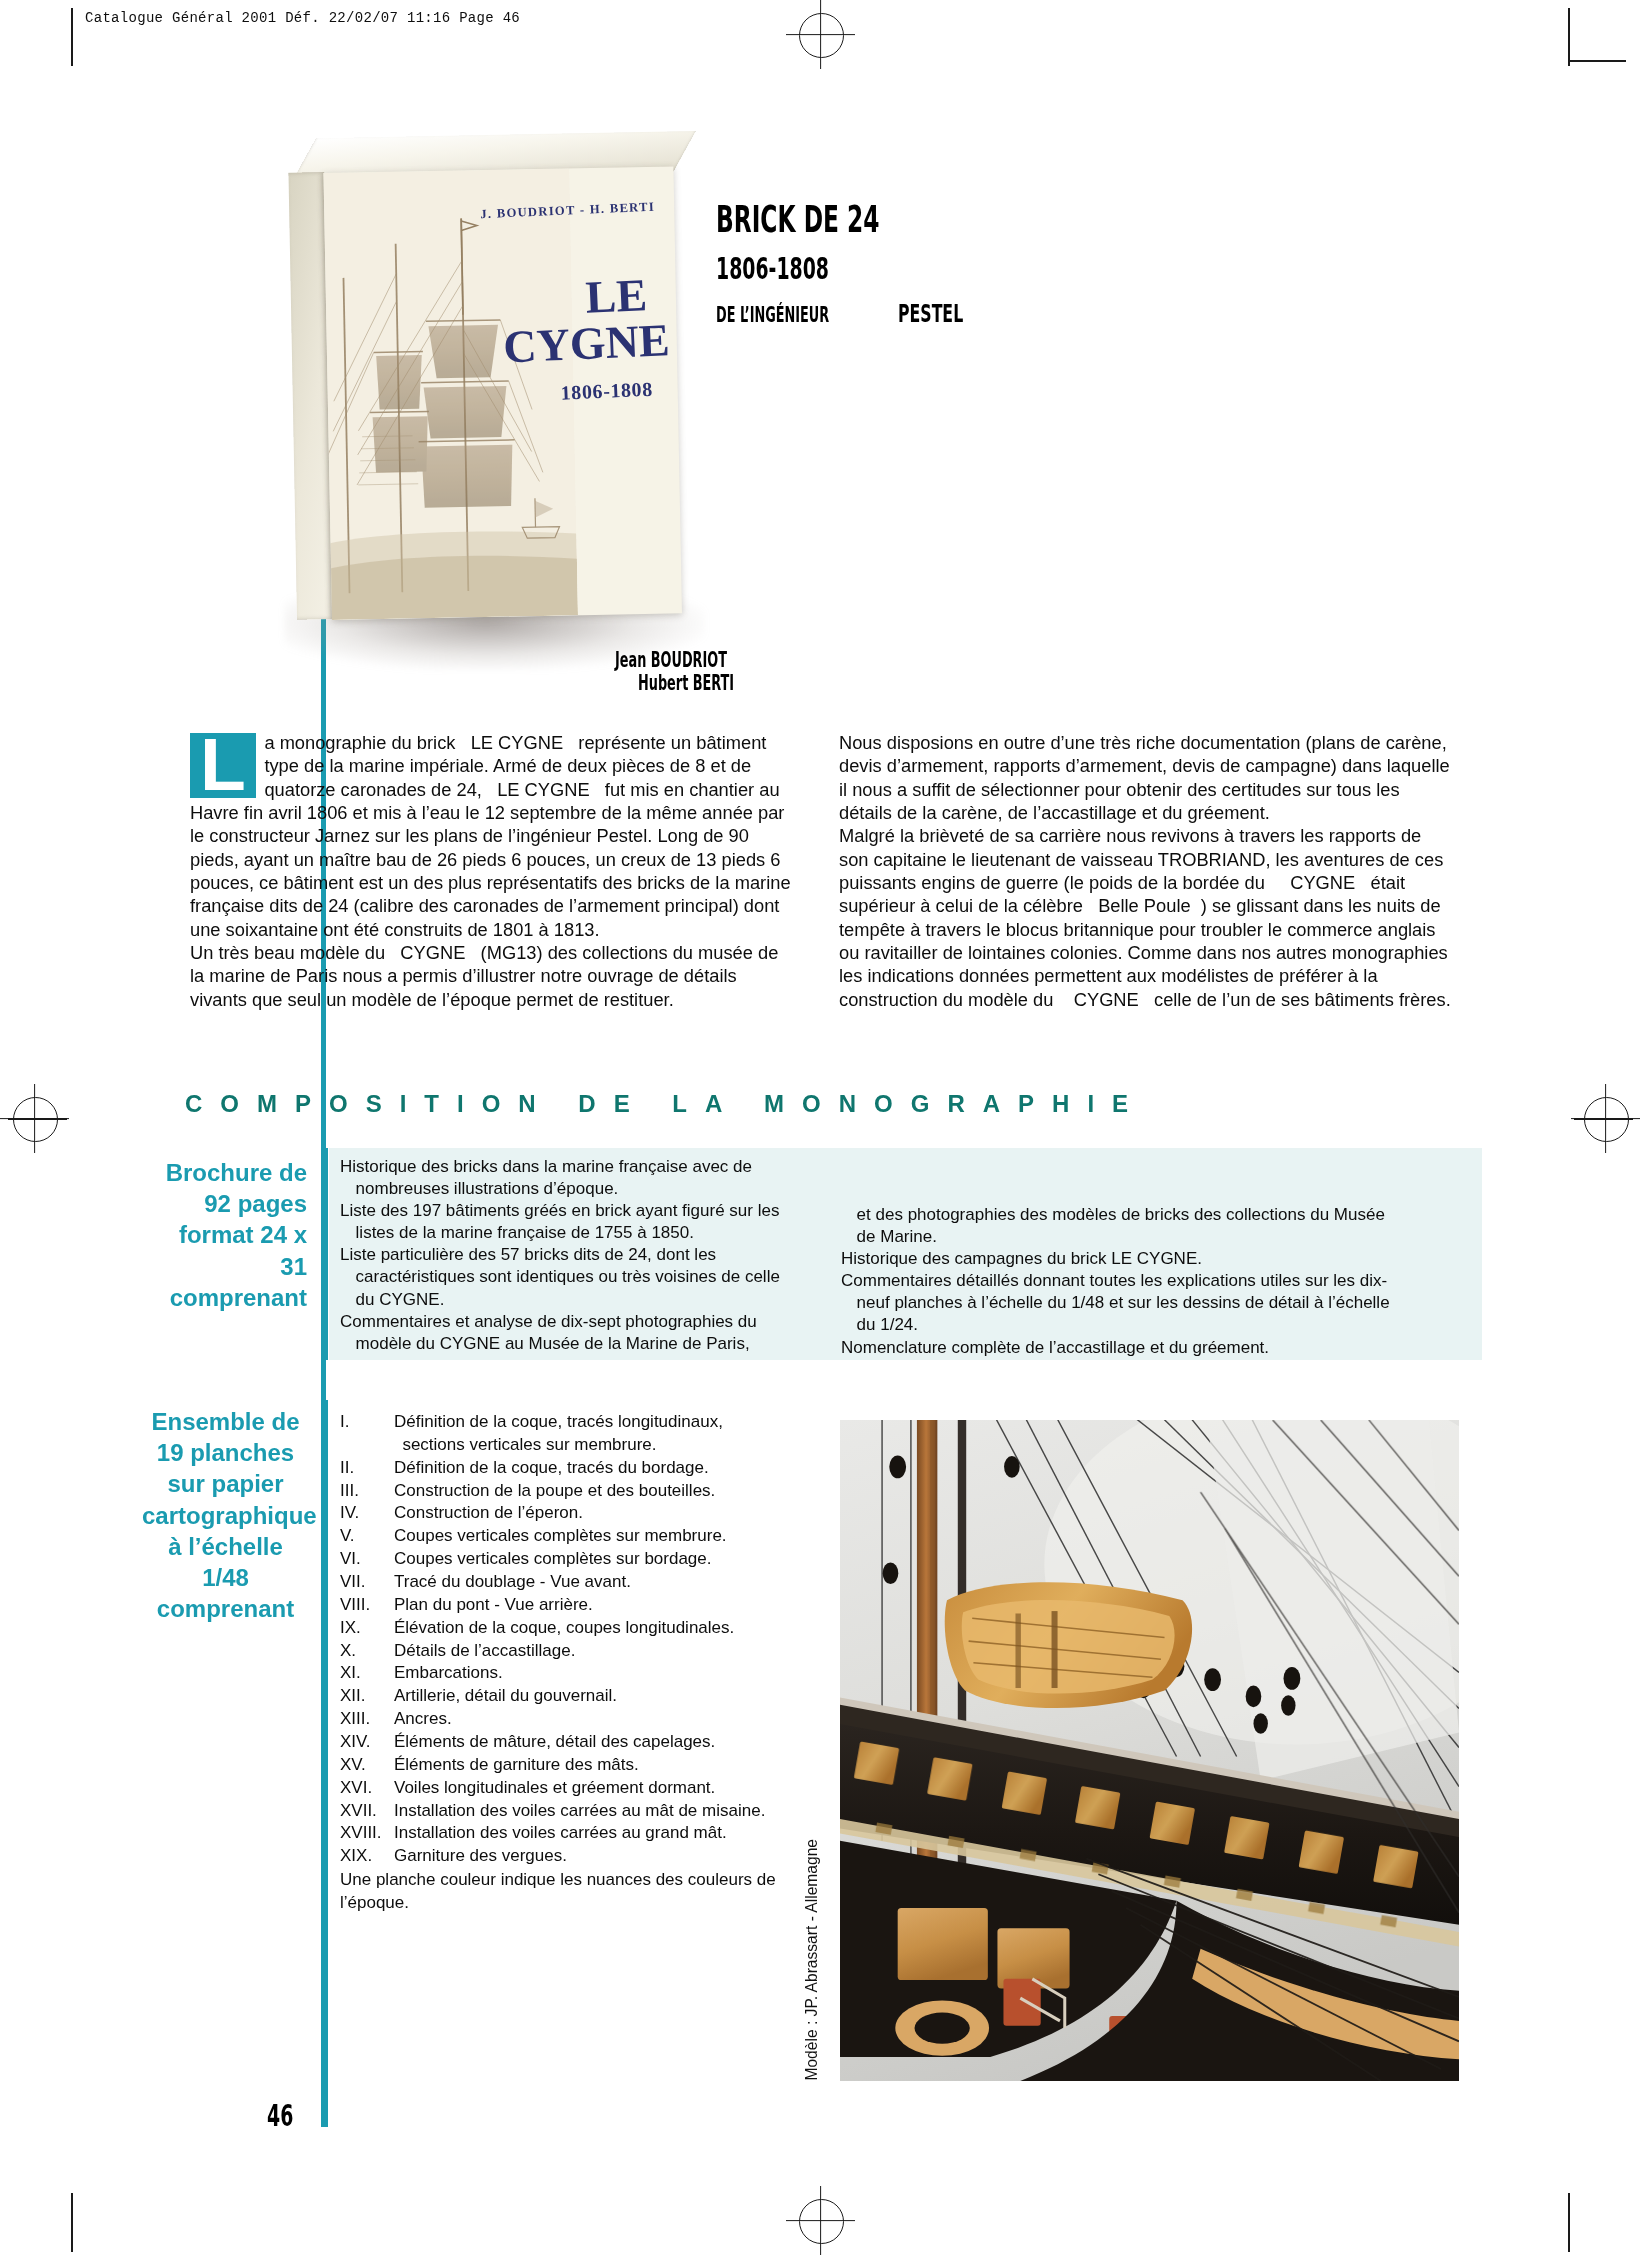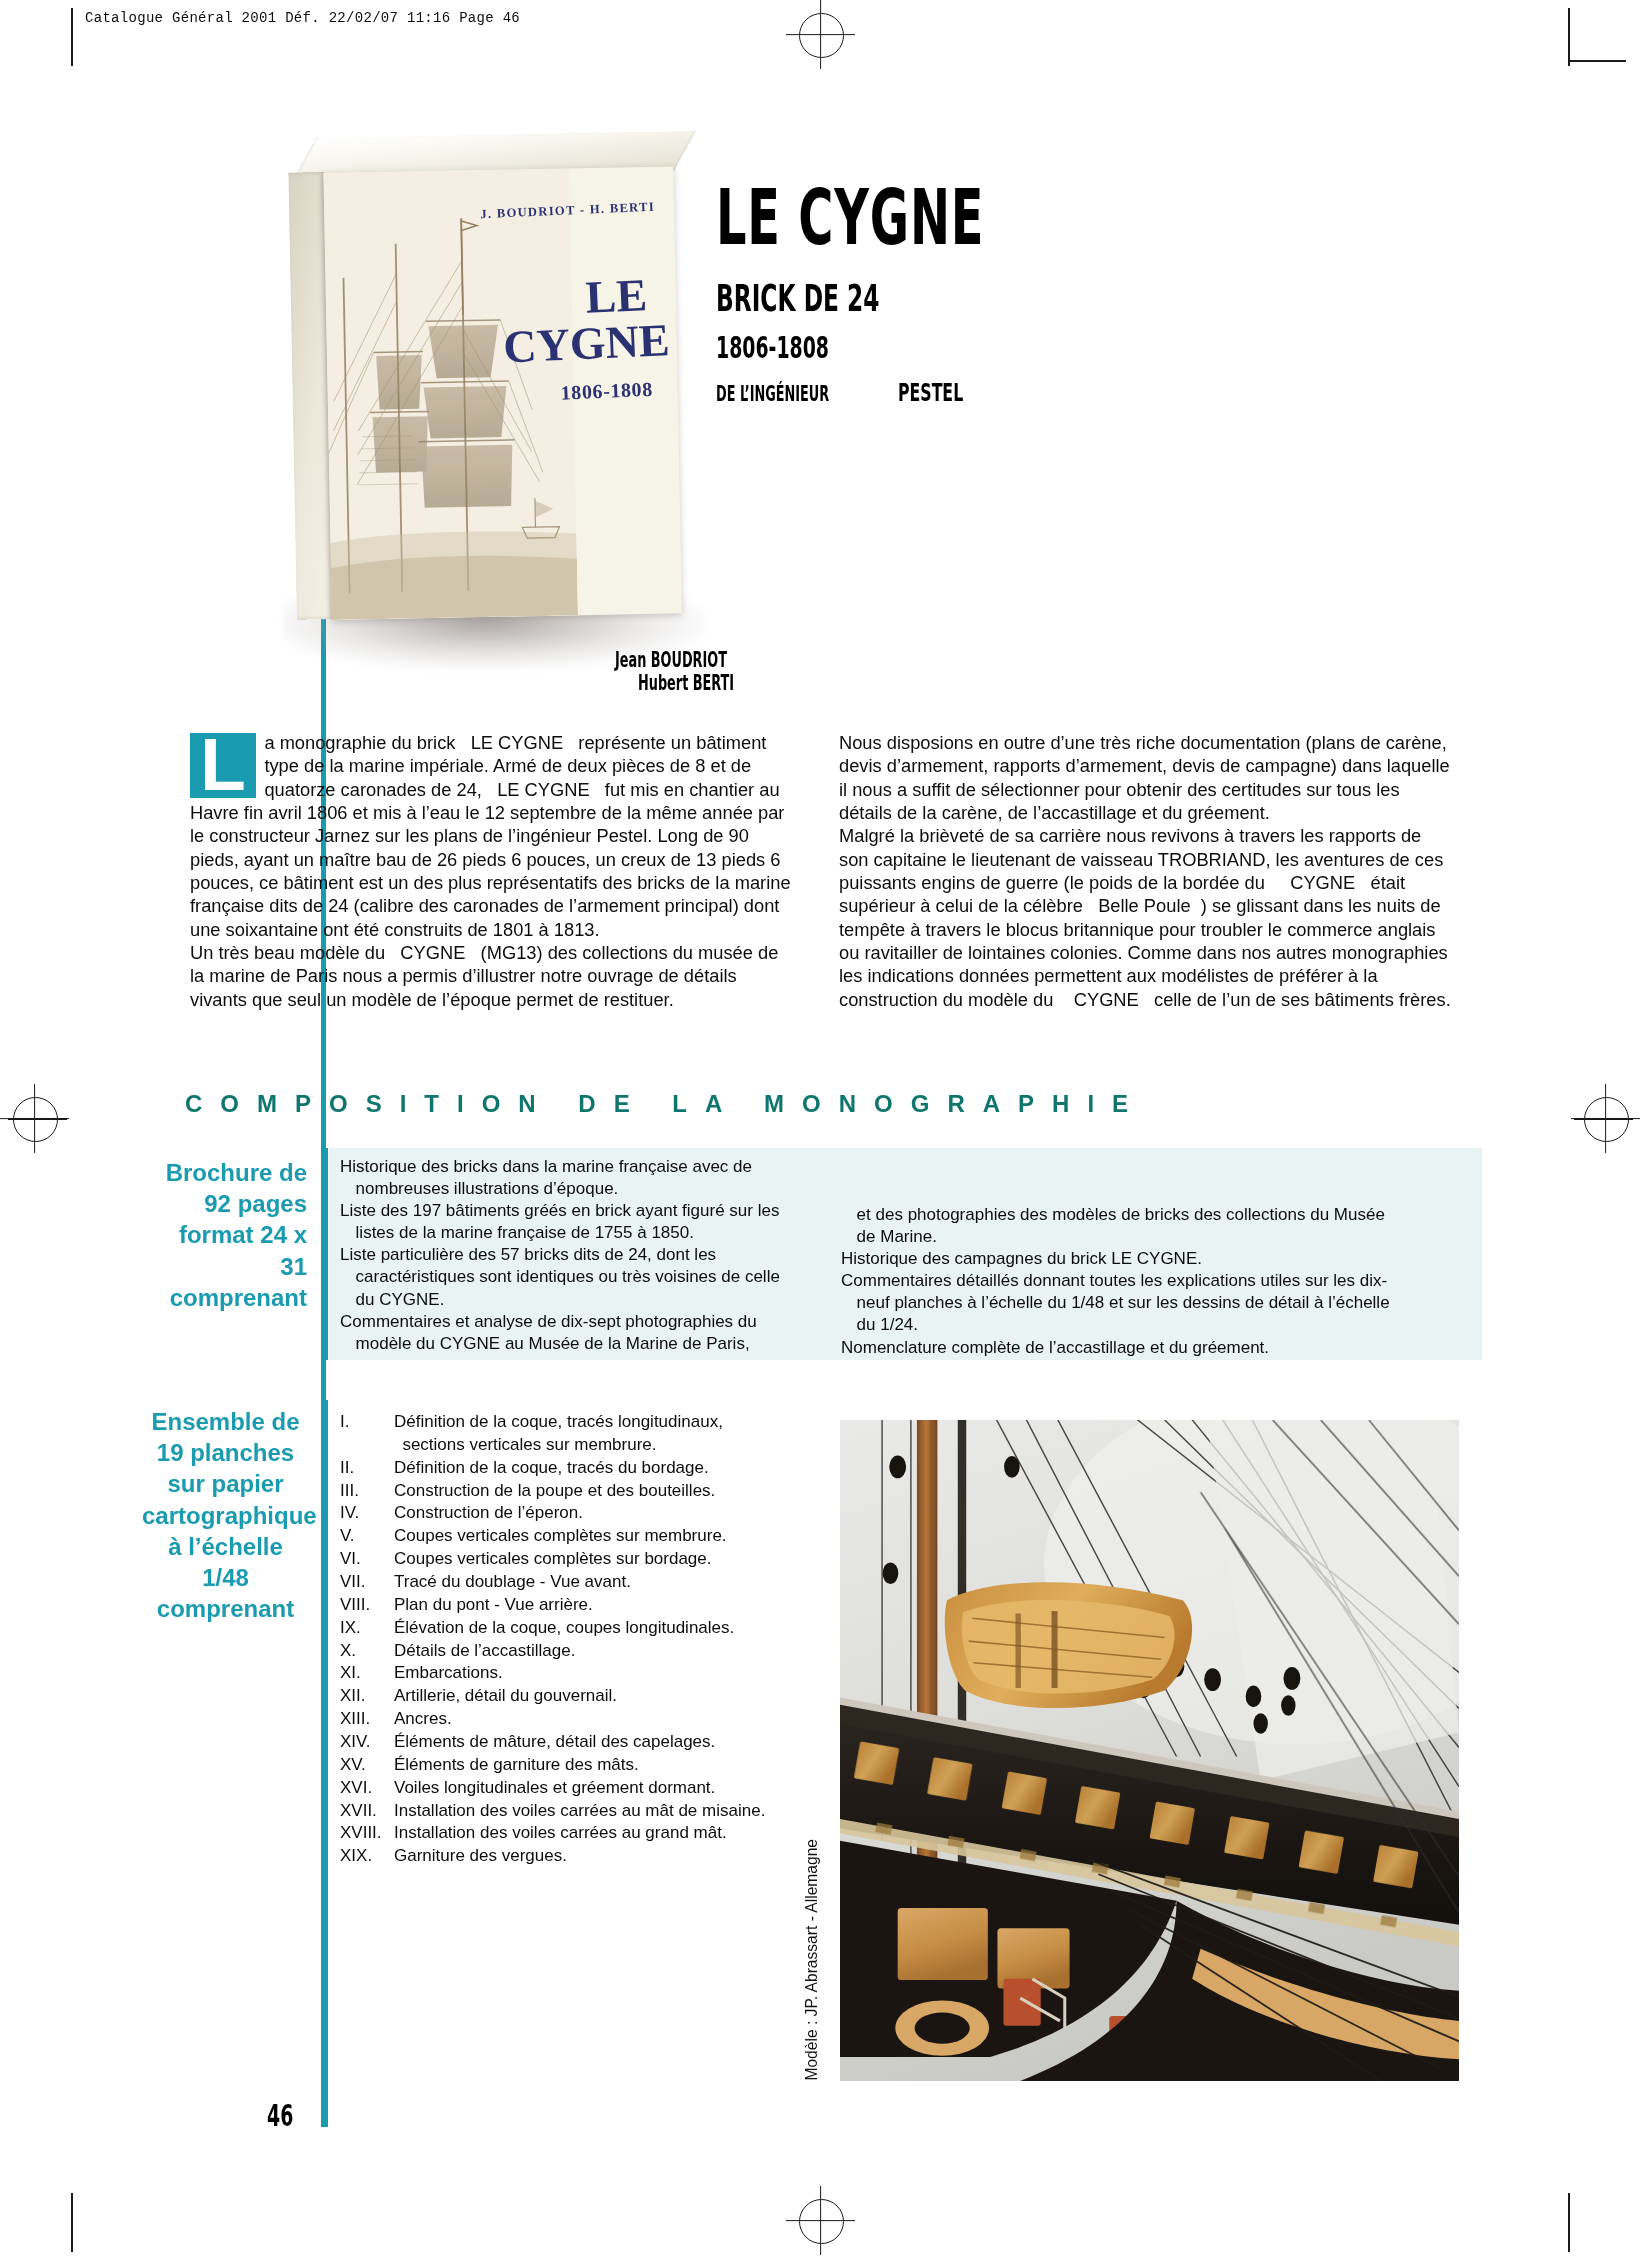--- a/index.html
+++ b/index.html
@@ -303,21 +303,20 @@
       <div class="cover-title">
         <span>LE</span>
         <span class="l2">CYGNE</span>
       </div>
       <div class="cover-dates">1806-1808</div>
     </div>
   </div>
 </div>
 
 <div class="title-block">
-  <div class="main-title"><span class="cond">LE CYGNE</span></div>
   <div class="sub-brick"><span class="cond">BRICK DE 24</span></div>
   <div class="sub-dates"><span class="cond">1806-1808</span></div>
   <div class="sub-eng">
     <span class="cond">DE L’INGÉNIEUR</span>
     <span class="cond name" style="margin-left:14.4px;">PESTEL</span>
   </div>
 </div>
 
 <div class="authors">
   <div><span class="cond">Jean BOUDRIOT</span></div>
@@ -445,20 +444,21 @@
       <span class="txt">Installation des voiles carrées au mât de misaine.</span>
     </div>
   <div class="row">
       <span class="num">XVIII.</span>
       <span class="txt">Installation des voiles carrées au grand mât.</span>
     </div>
   <div class="row">
       <span class="num">XIX.</span>
       <span class="txt">Garniture des vergues.</span>
     </div>
+  <div class="plates-note">Une planche couleur indique les nuances des couleurs de l’époque.</div>
 </div>
 
 <div class="photo-frame">
   <svg width="619" height="661" viewBox="0 0 1030 1100" preserveAspectRatio="none">
     <defs>
       <linearGradient id="skyG" x1="0" y1="0" x2="0.3" y2="1">
         <stop offset="0%" stop-color="#e9e9e7"></stop>
         <stop offset="45%" stop-color="#dededb"></stop>
         <stop offset="100%" stop-color="#c9c9c6"></stop>
       </linearGradient>

